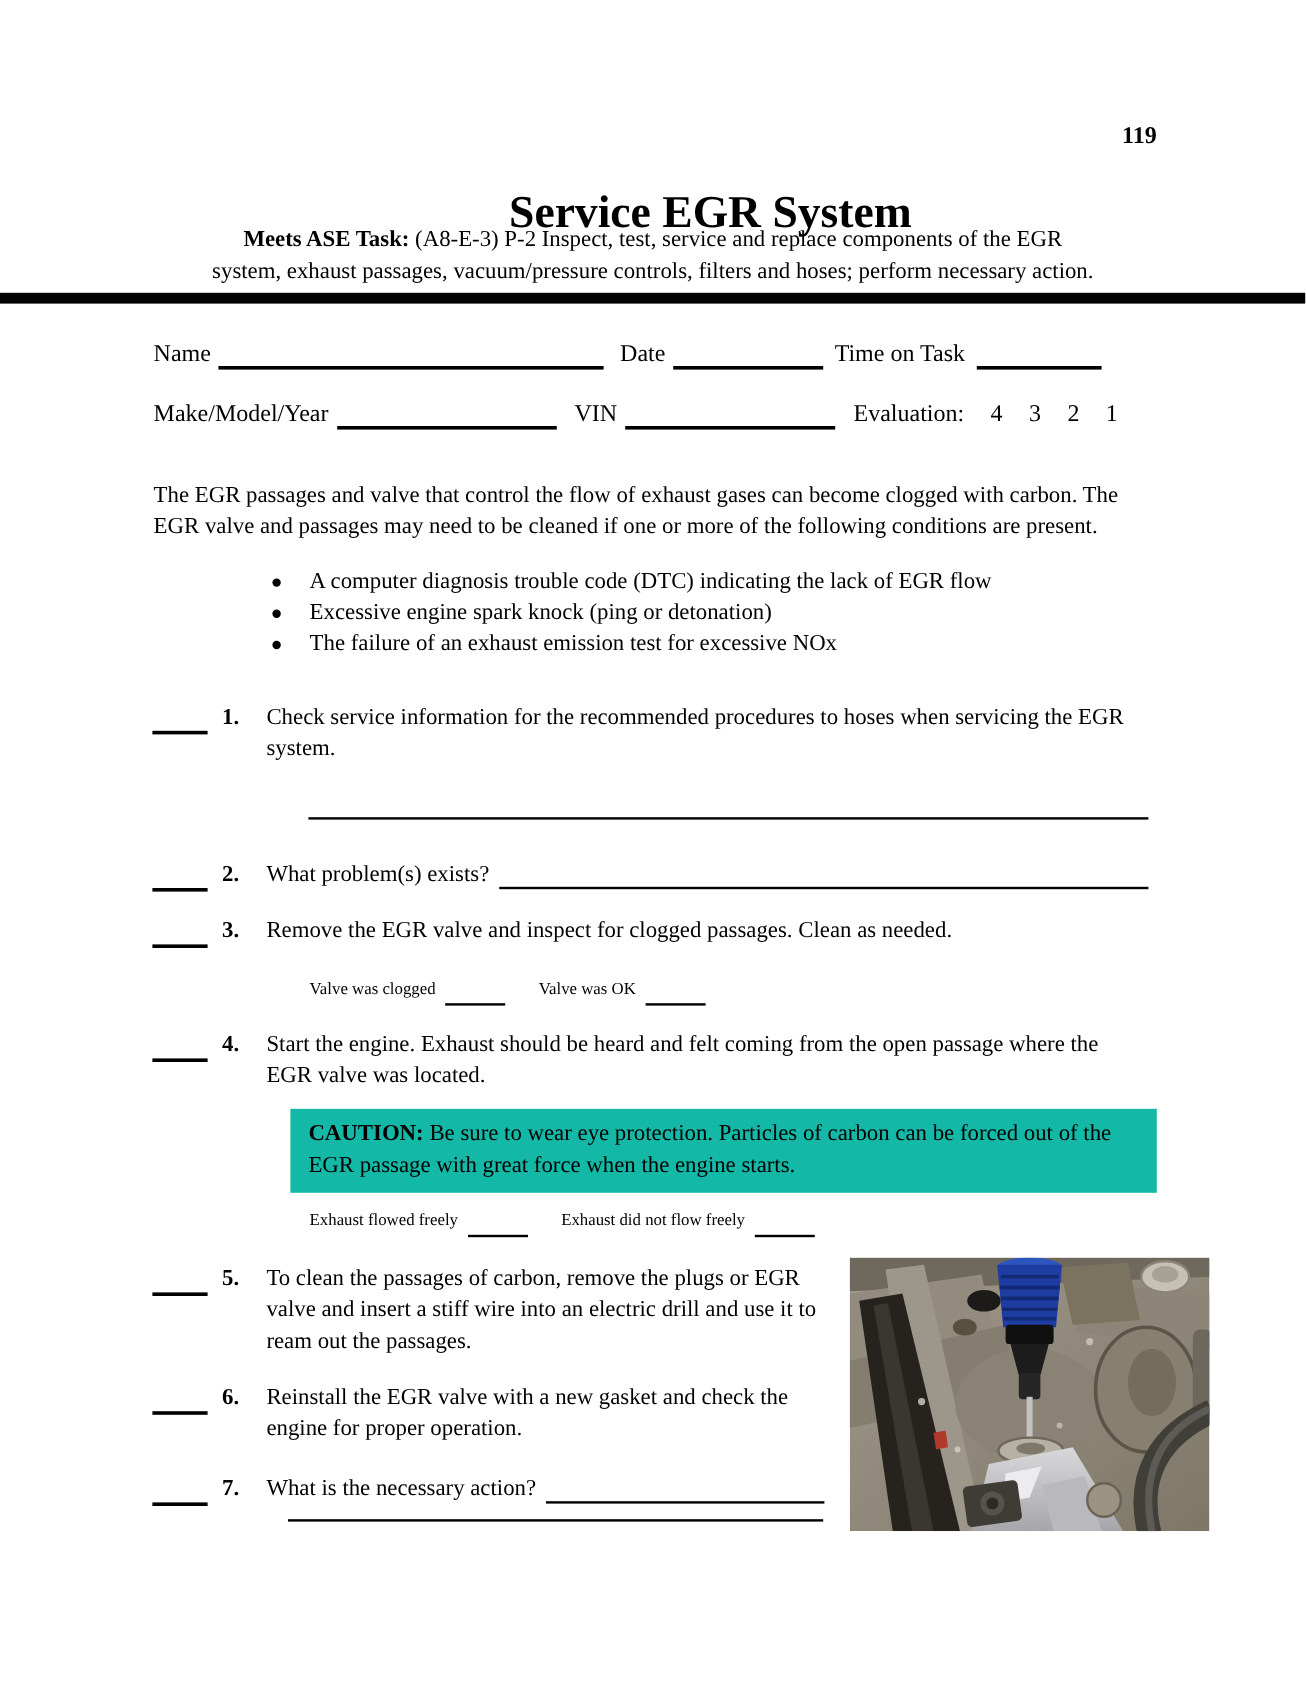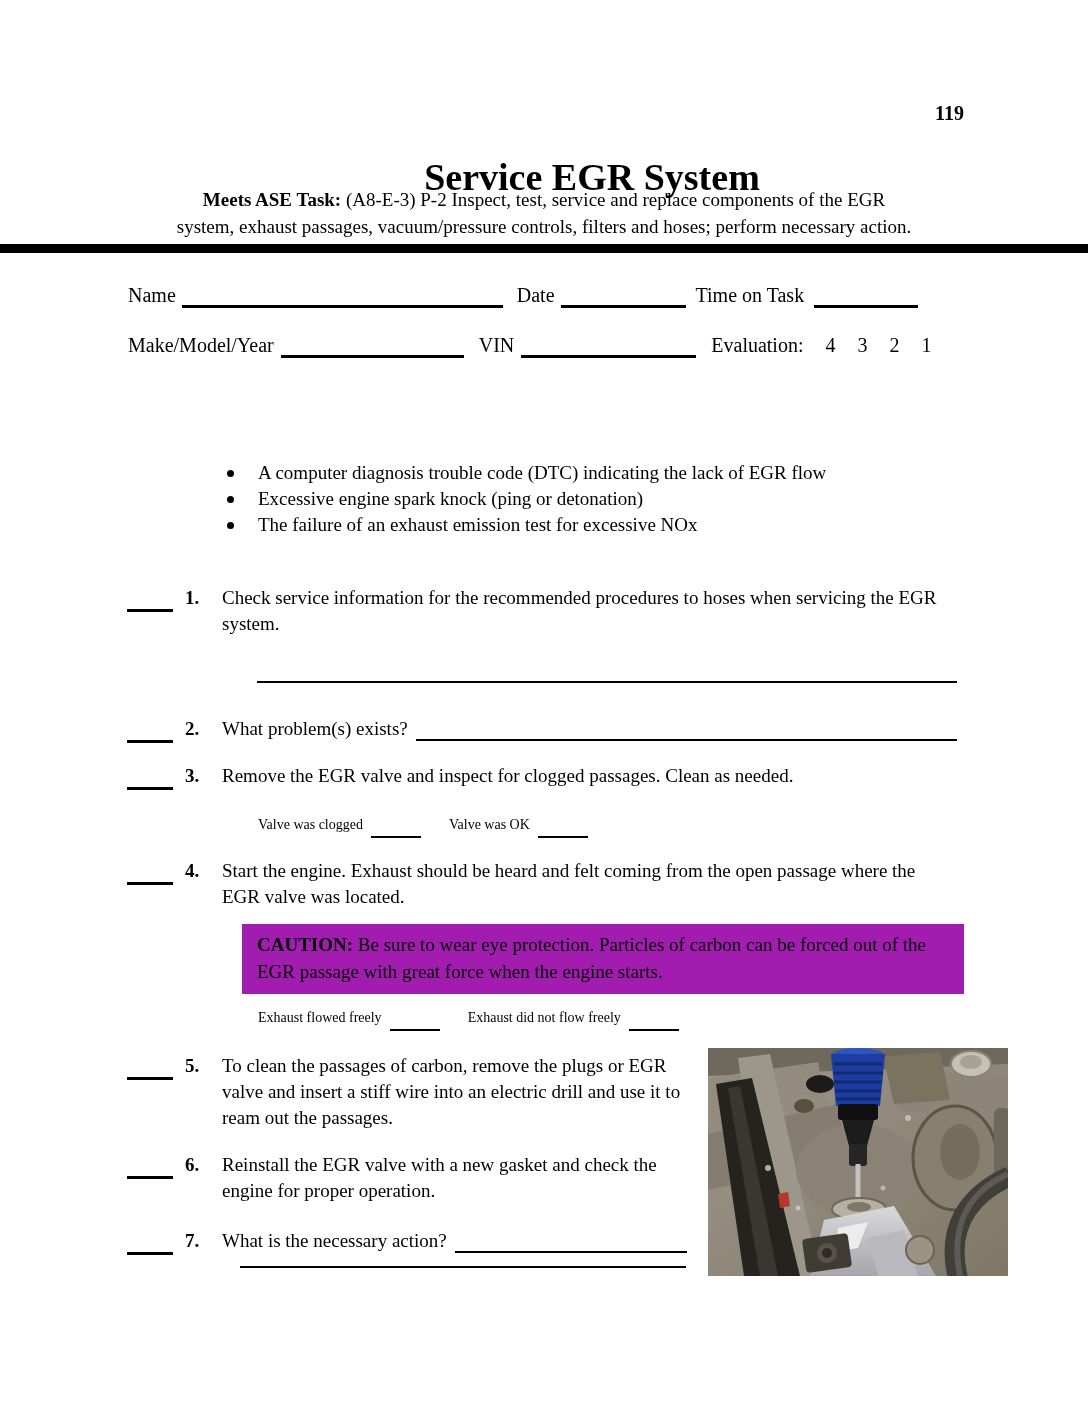--- a/index.html
+++ b/index.html
@@ -25,21 +25,21 @@
   .mb{margin-left:7px;width:183px;}
   .vb{margin-left:7px;width:175px;}
   .lbl-date{margin-left:14px;}
   .lbl-time{margin-left:10px;}
   .lbl-vin{margin-left:15px;}
   .lbl-eval{margin-left:15px;}
   .eval-num{margin-left:22px;}
 
   .intro{position:absolute;top:381px;left:128px;width:824px;font-size:19px;line-height:26px;}
 
-  .bullets{position:absolute;top:460px;left:225px;width:690px;margin:0;padding:0;
+  .bullets{position:absolute;top:472px;left:225px;width:690px;margin:0;padding:0;
     list-style:none;font-size:19px;line-height:26px;}
   .bullets li{position:relative;padding-left:33px;margin:0;}
   .bullets li::before{content:"";position:absolute;left:2px;top:10px;width:7px;height:7px;
     border-radius:50%;background:#000;}
 
   .task{position:absolute;left:127px;display:flex;align-items:flex-start;
     font-size:19px;line-height:26px;}
   .tblank{flex:0 0 46px;height:24px;border-bottom:3px solid #000;margin-right:12px;}
   .tnum{flex:0 0 37px;font-weight:bold;}
   .ttext{flex:1 1 auto;}
@@ -58,21 +58,21 @@
   .ans1{top:681px;left:257px;width:700px;}
   .ans7{top:1266px;left:240px;width:446px;}
 
   .option-row{position:absolute;left:258px;font-size:14px;line-height:26px;white-space:nowrap;text-align:right;}
   .valve-row{top:812px;}
   .exhaust-row{top:1005px;}
   .sblank{display:inline-block;height:21px;border-bottom:2px solid #000;vertical-align:bottom;margin-left:8px;}
   .sb1{width:50px;}
   .gap{display:inline-block;width:28px;}
 
-  .caution{position:absolute;top:924px;left:242px;width:695px;background:#a21caf;
+  .caution{position:absolute;top:924px;left:242px;width:695px;background:#14b8a6;
     padding:7px 12px 9px 15px;font-size:19px;line-height:27px;}
 
   .photo{position:absolute;top:1048px;left:708px;width:300px;height:228px;overflow:hidden;}
   .photo svg{display:block;}
 </style>
 </head>
 <body>
 
 <div class="page">
 
@@ -89,20 +89,21 @@
   <div class="rule"></div>
 
   <div class="form-row row1">
     <span>Name</span><span class="blank nb"></span><span class="lbl-date">Date</span><span class="blank db"></span><span class="lbl-time">Time on Task</span><span class="blank tb"></span>
   </div>
 
   <div class="form-row row2">
     <span>Make/Model/Year</span><span class="blank mb"></span><span class="lbl-vin">VIN</span><span class="blank vb"></span><span class="lbl-eval">Evaluation:</span><span class="eval-num">4</span><span class="eval-num">3</span><span class="eval-num">2</span><span class="eval-num">1</span>
   </div>
 
+  <p class="intro">The EGR passages and valve that control the flow of exhaust gases can become clogged with carbon.  The EGR valve and passages may need to be cleaned if one or more of the following conditions are present.</p>
 
   <ul class="bullets">
     <li>A computer diagnosis trouble code (DTC) indicating the lack of EGR flow</li>
     <li>Excessive engine spark knock (ping or detonation)</li>
     <li>The failure of an exhaust emission test for excessive NOx</li>
   </ul>
 
   <div class="task t1">
     <span class="tblank"></span>
     <span class="tnum">1.</span>

